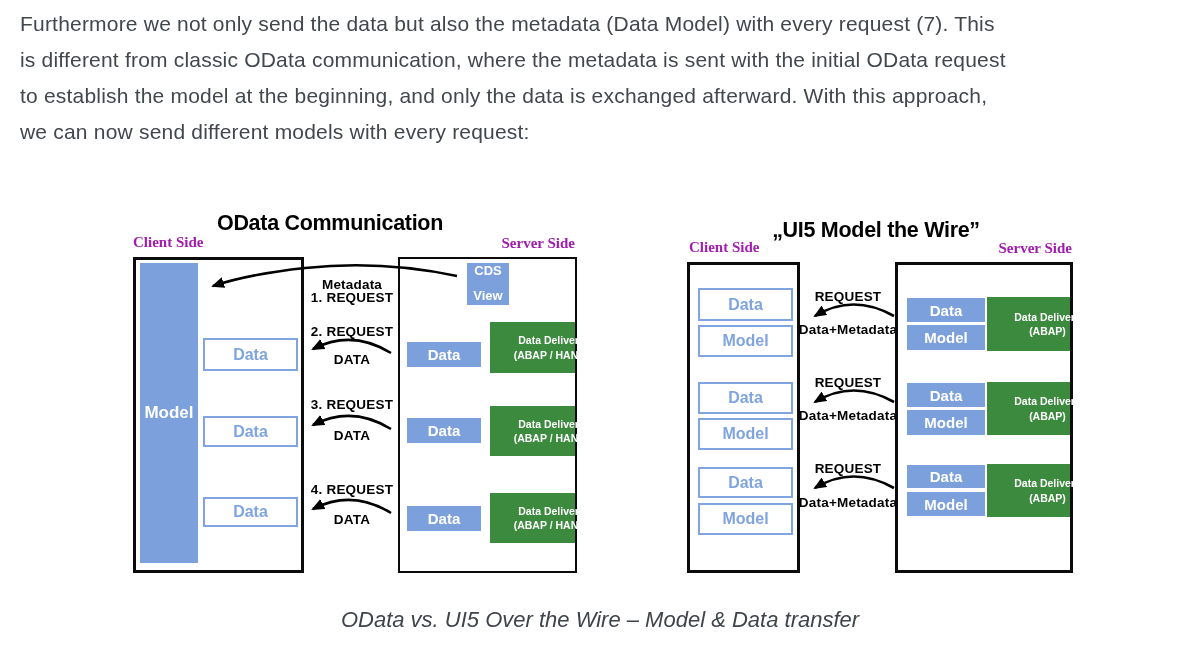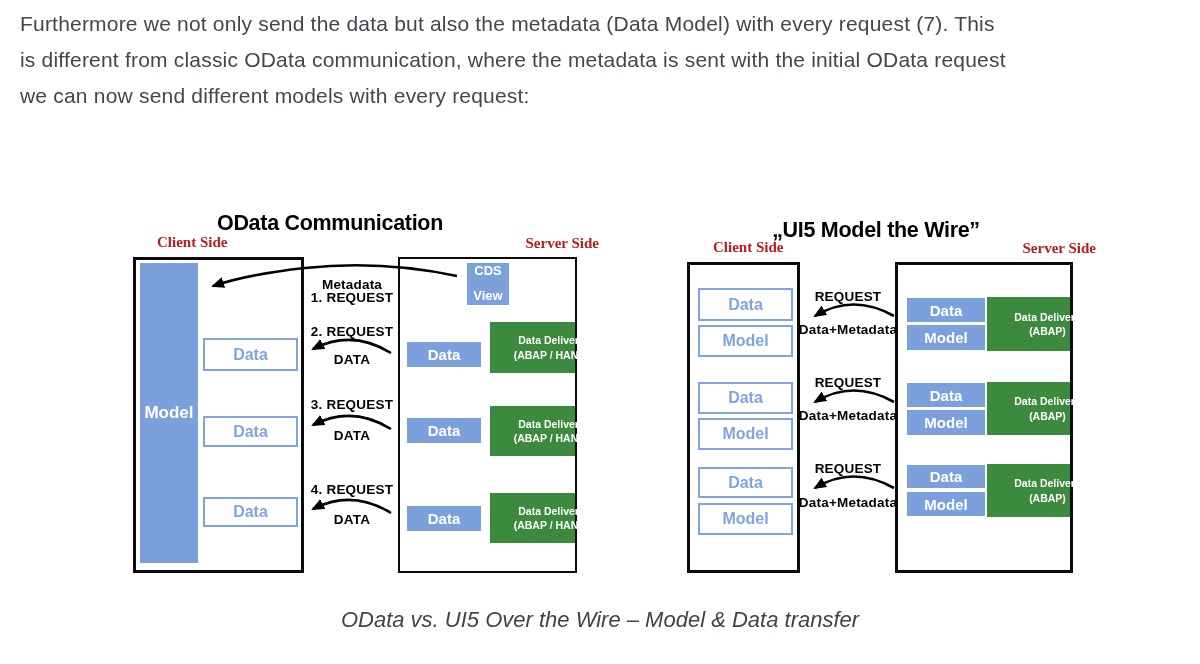--- a/index.html
+++ b/index.html
@@ -13,21 +13,21 @@
   body{
     width:1200px;height:664px;position:relative;background:#fff;overflow:hidden;
     font-family:"Liberation Sans",sans-serif;
   }
   .abs{position:absolute;box-sizing:border-box;}
   
   .intro{left:20px;top:6px;width:1172px;color:var(--text-gray);font-size:21px;letter-spacing:.2px;}
   .intro .ln{height:36px;line-height:36px;white-space:nowrap;}
   
   .dg-title{font-weight:bold;color:#000;font-size:21.5px;letter-spacing:-.3px;text-align:center;white-space:nowrap;}
-  .side-label{font-family:"Liberation Serif",serif;font-weight:bold;color:#b91c1c;font-size:15px;white-space:nowrap;margin-left:24px;}
+  .side-label{font-family:"Liberation Serif",serif;font-weight:bold;color:#a21caf;font-size:15px;white-space:nowrap;}
   
   .panel{background:#fff;border:3px solid var(--ink);}
   .panel.thin{border-width:2px;}
   
   .box{display:flex;align-items:center;justify-content:center;text-align:center;font-weight:bold;white-space:nowrap;}
   .box-outline{background:#fff;border:2px solid var(--outline-blue);color:var(--outline-blue);font-size:16px;}
   .box-solid{background:var(--accent-blue);color:#fff;font-size:15px;}
   .box-green{background:var(--green);color:#fff;font-size:10.5px;line-height:1.35;flex-direction:column;padding-left:38px;}
   .model-col{background:var(--accent-blue);color:#fff;font-size:17px;font-weight:bold;display:flex;align-items:center;justify-content:center;}
   .cds{background:var(--accent-blue);color:#fff;font-size:13px;font-weight:bold;line-height:1.3;display:flex;flex-direction:column;align-items:center;justify-content:space-between;}
@@ -36,20 +36,21 @@
   
   .caption{left:0;top:607px;width:1200px;text-align:center;font-style:italic;font-size:22px;color:#3F444B;}
   svg.overlay{position:absolute;left:0;top:0;pointer-events:none;}
 </style>
 </head>
 <body>
 
 <div class="abs intro">
   <div class="ln">Furthermore we not only send the data but also the metadata (Data Model) with every request (7). This</div>
   <div class="ln">is different from classic OData communication, where the metadata is sent with the initial OData request</div>
+  <div class="ln">to establish the model at the beginning, and only the data is exchanged afterward. With this approach,</div>
   <div class="ln">we can now send different models with every request:</div>
 </div>
 
 <div>
   <div class="abs dg-title" style="left:160px;top:211px;width:340px;">OData Communication</div>
   <div class="abs side-label" style="left:133px;top:234px;">Client Side</div>
   <div class="abs side-label" style="left:455px;top:235px;width:120px;text-align:right;">Server Side</div>
 
   <div class="abs panel" style="left:133px;top:257px;width:171px;height:316px;"></div>
   <div class="abs model-col" style="left:140px;top:263px;width:58px;height:300px;">

